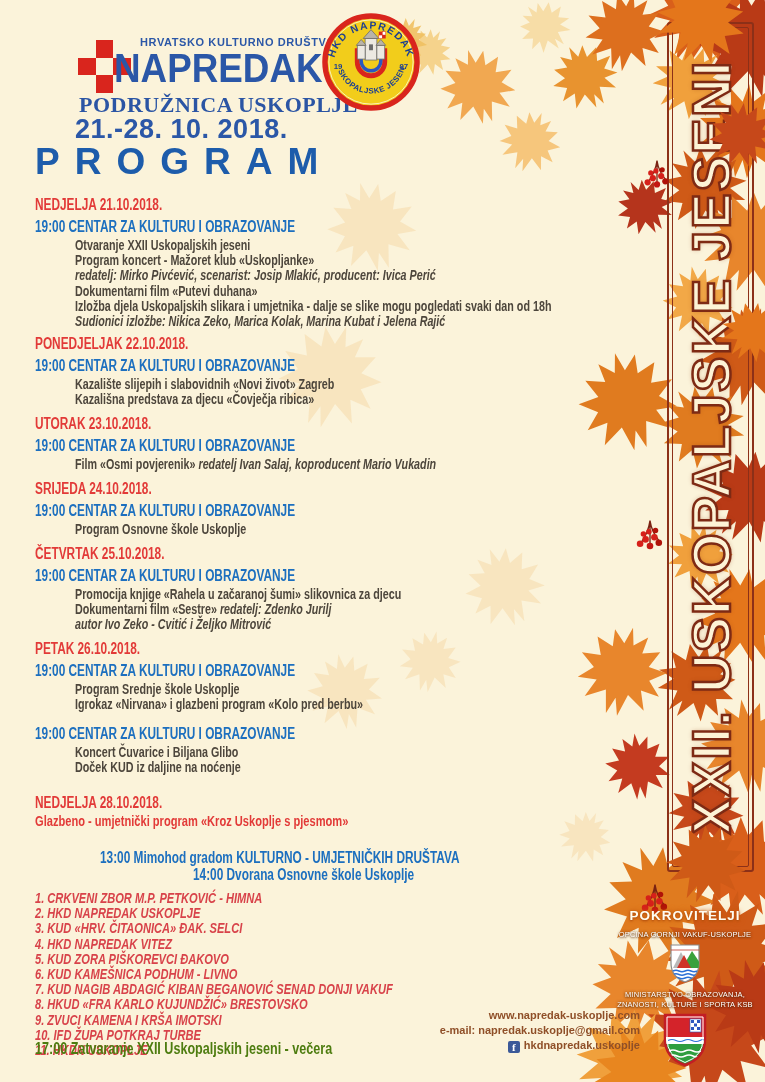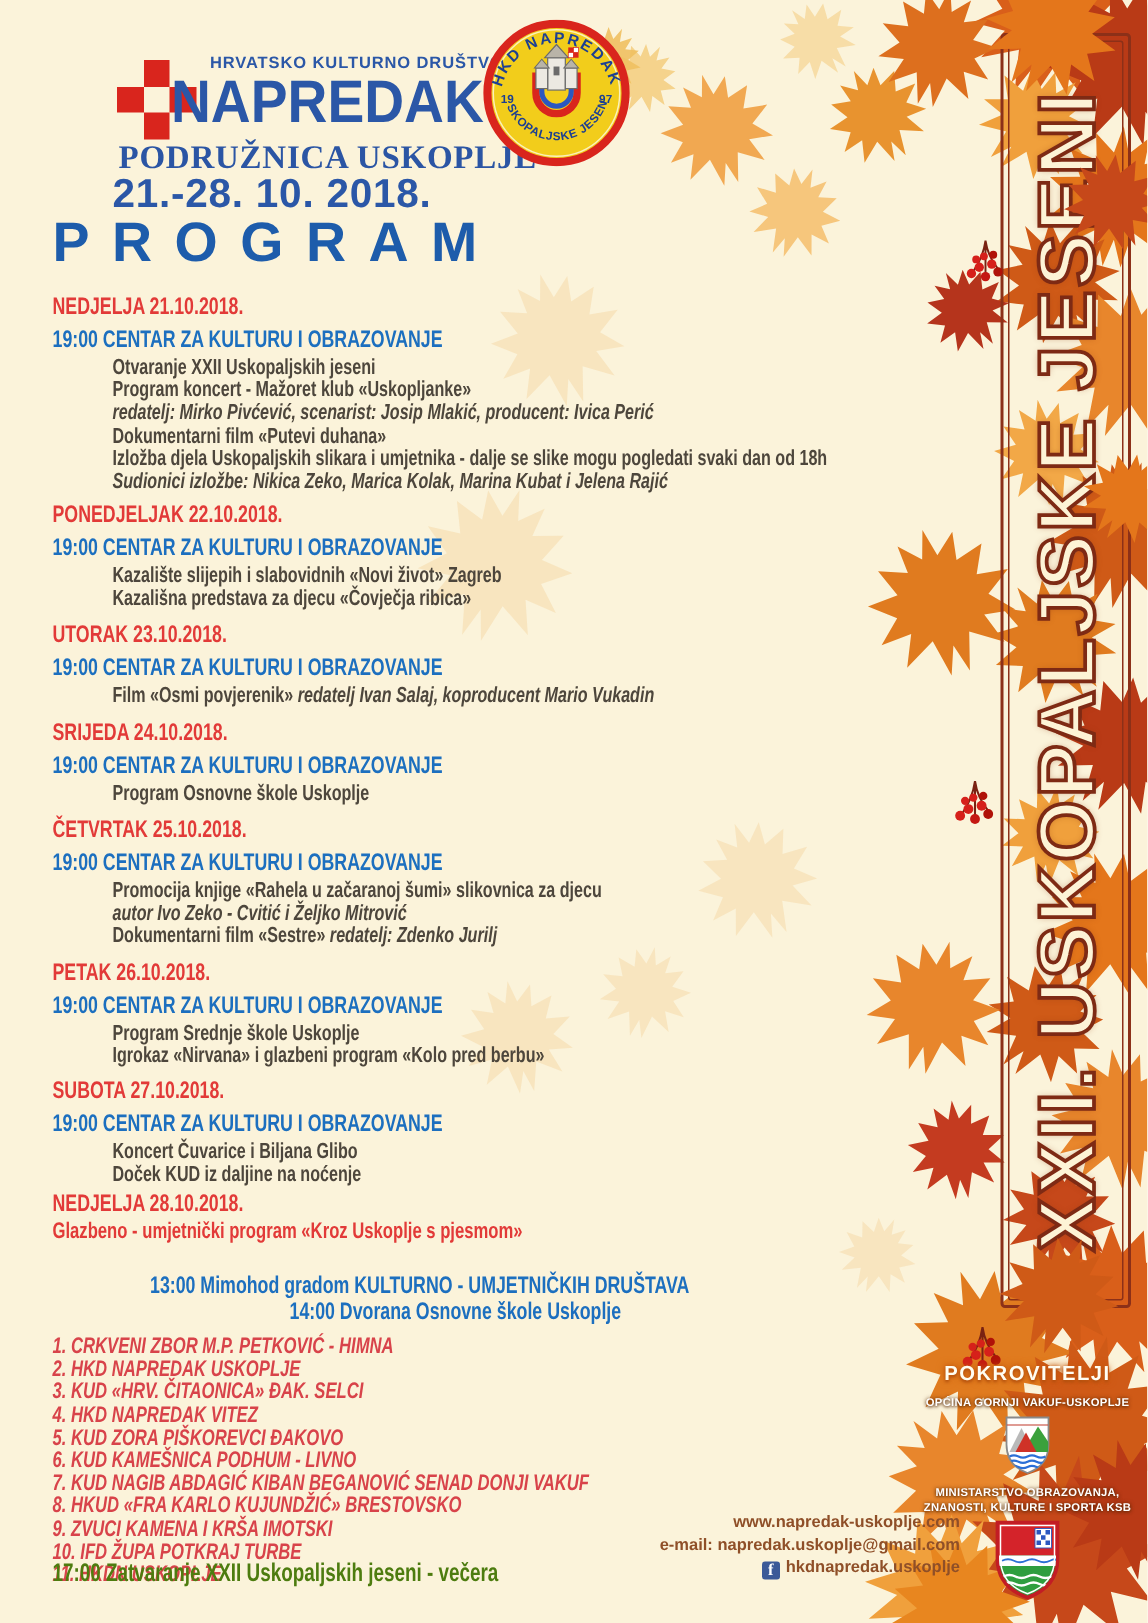--- a/index.html
+++ b/index.html
@@ -46,21 +46,21 @@
   .banner-frame .inner{position:absolute;inset:3px;border:1.5px solid #8c3018;border-radius:2px;}
   .banner-text{left:286px;top:404px;width:850px;height:86px;transform:rotate(-90deg);z-index:3;
     display:flex;align-items:center;justify-content:center;
     font-size:53px;font-weight:800;letter-spacing:2px;color:#fdf3d6;
     -webkit-text-stroke:2.5px #7e2a14;text-shadow:0 0 5px rgba(140,55,15,.45);white-space:pre;}
 
   
   .sponsors{left:605px;top:908px;width:160px;z-index:5;text-align:center;color:#fff;}
   .sponsors .title{font-size:13.5px;font-weight:800;letter-spacing:1px;color:#fffdf2;
     text-shadow:0 0 3px #c75c12,0 1px 2px #a84a0c,0 0 6px #c75c12;}
-  .sponsors .org{margin-top:7px;font-size:7.5px;font-weight:700;letter-spacing:.2px;
+  .sponsors .org{margin-top:7px;font-size:7.5px;font-weight:400;letter-spacing:.2px;
     text-shadow:0 1px 2px rgba(90,40,5,.9),0 0 3px rgba(90,40,5,.8);}
   .sponsors .shield{display:block;margin:4px auto 0;}
 
   
   .contact{right:125px;top:1008px;z-index:2;text-align:right;color:#8f4f28;font-size:11px;font-weight:700;line-height:15px;}
   .fb-icon{display:inline-block;width:12px;height:12px;background:#3b5998;color:#fff;border-radius:2px;
     font-family:"Liberation Serif",serif;font-weight:700;font-size:11px;line-height:12px;text-align:center;vertical-align:-2px;margin-right:4px;}
 </style>
 </head>
 <body>
@@ -206,33 +206,32 @@
     <section class="day" style="top:286px">
       <div class="date"><span class="cond">SRIJEDA 24.10.2018.</span></div>
       <div class="venue"><span class="cond">19:00 CENTAR ZA KULTURU I OBRAZOVANJE</span></div>
       <div class="line"><span class="cond"><span>Program Osnovne škole Uskoplje</span><span class="em"></span></span></div>
     </section>
 
     <section class="day" style="top:351px">
       <div class="date"><span class="cond">ČETVRTAK 25.10.2018.</span></div>
       <div class="venue"><span class="cond">19:00 CENTAR ZA KULTURU I OBRAZOVANJE</span></div>
       <div class="line"><span class="cond"><span>Promocija knjige «Rahela u začaranoj šumi» slikovnica za djecu</span><span class="em"></span></span></div>
+      <div class="line"><span class="cond"><span>Dokumentarni film «Sestre»</span><span class="em"> redatelj: Zdenko Jurilj</span></span></div>
       <div class="line"><span class="cond"><span></span><span class="em">autor Ivo Zeko - Cvitić i Željko Mitrović</span></span></div>
-      <div class="line"><span class="cond"><span>Dokumentarni film «Sestre»</span><span class="em"> redatelj: Zdenko Jurilj</span></span></div>
     </section>
 
     <section class="day" style="top:446px">
       <div class="date"><span class="cond">PETAK 26.10.2018.</span></div>
       <div class="venue"><span class="cond">19:00 CENTAR ZA KULTURU I OBRAZOVANJE</span></div>
       <div class="line"><span class="cond"><span>Program Srednje škole Uskoplje</span><span class="em"></span></span></div>
       <div class="line"><span class="cond"><span>Igrokaz «Nirvana» i glazbeni program «Kolo pred berbu»</span><span class="em"></span></span></div>
     </section>
 
     <section class="day" style="top:525px">
-      <div class="date"><span class="cond">SUBOTA 27.10.2018.</span></div>
       <div class="venue"><span class="cond">19:00 CENTAR ZA KULTURU I OBRAZOVANJE</span></div>
       <div class="line"><span class="cond"><span>Koncert Čuvarice i Biljana Glibo</span><span class="em"></span></span></div>
       <div class="line"><span class="cond"><span>Doček KUD iz daljine na noćenje</span><span class="em"></span></span></div>
     </section>
 
     <section class="day" style="top:600px">
       <div class="date"><span class="cond">NEDJELJA 28.10.2018.</span></div>
       <div class="subtitle"><span class="cond">Glazbeno - umjetnički program «Kroz Uskoplje s pjesmom»</span></div>
       <div class="times">
         <div class="time-line"><span class="cond">13:00 Mimohod gradom KULTURNO - UMJETNIČKIH DRUŠTAVA</span></div>

